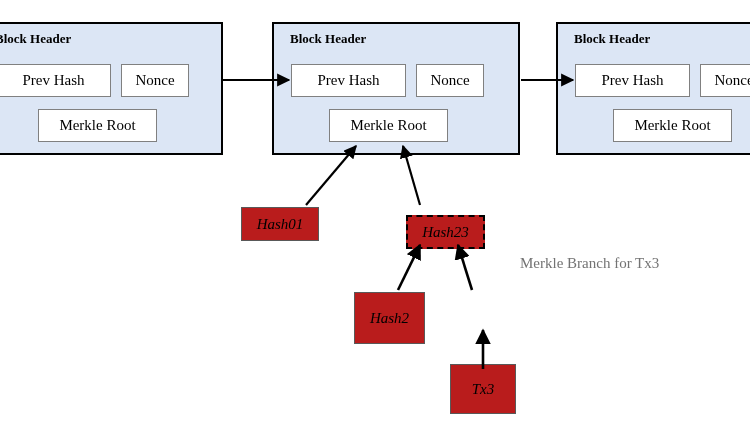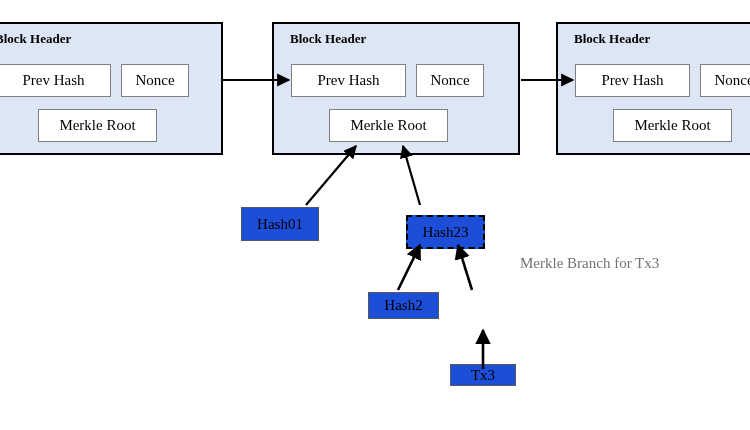--- a/index.html
+++ b/index.html
@@ -42,28 +42,29 @@
     align-items: center;
     justify-content: center;
     font-size: 15px;
     color: #000000;
     white-space: nowrap;
   }
 
   
   .node {
     position: absolute;
-    background: #1d4ed8;
+    background: #b91c1c;
     box-sizing: border-box;
     display: flex;
     align-items: center;
     justify-content: center;
     font-size: 15px;
     color: #000000;
     white-space: nowrap;
+    font-style: italic;
   }
   .node.solid {
     border: 1.5px solid #595959;
   }
   .node.dashed {
     border: 2px dashed #000000;
   }
 
   
   .caption {
@@ -107,24 +108,24 @@
   </div>
   <div class="block-title" style="left:574px; top:31px;">Block Header</div>
   <div class="field" style="left:575px; top:64px; width:115px; height:33px;">Prev Hash</div>
   <div class="field" style="left:700px; top:64px; width:68px; height:33px;">Nonce</div>
   <div class="field" style="left:613px; top:109px; width:119px; height:33px;">Merkle Root</div>
 
   <div class="node solid" style="left:241px; top:207px; width:78px; height:34px;">Hash01</div>
 
   <div class="node dashed" style="left:406px; top:215px; width:79px; height:34px;">Hash23</div>
 
-  <div class="node solid" style="left:368px; top:292px; width:71px; height:27px;">Hash2</div>
+  <div class="node solid" style="left:354px; top:292px; width:71px; height:52px;">Hash2</div>
 
 
-  <div class="node solid" style="left:450px; top:364px; width:66px; height:22px;">Tx3</div>
+  <div class="node solid" style="left:450px; top:364px; width:66px; height:50px;">Tx3</div>
 
   <div class="caption" style="left:520px; top:255px;">Merkle Branch for Tx3</div>
 
   <svg id="arrows" viewBox="0 0 750 430" xmlns="http://www.w3.org/2000/svg">
     <defs>
       <marker id="ah" viewBox="0 0 10 10" refX="9" refY="5" markerWidth="6" markerHeight="6" orient="auto-start-reverse">
         <path d="M 0 0 L 10 5 L 0 10 z" fill="#000000"></path>
       </marker>
     </defs>
 

